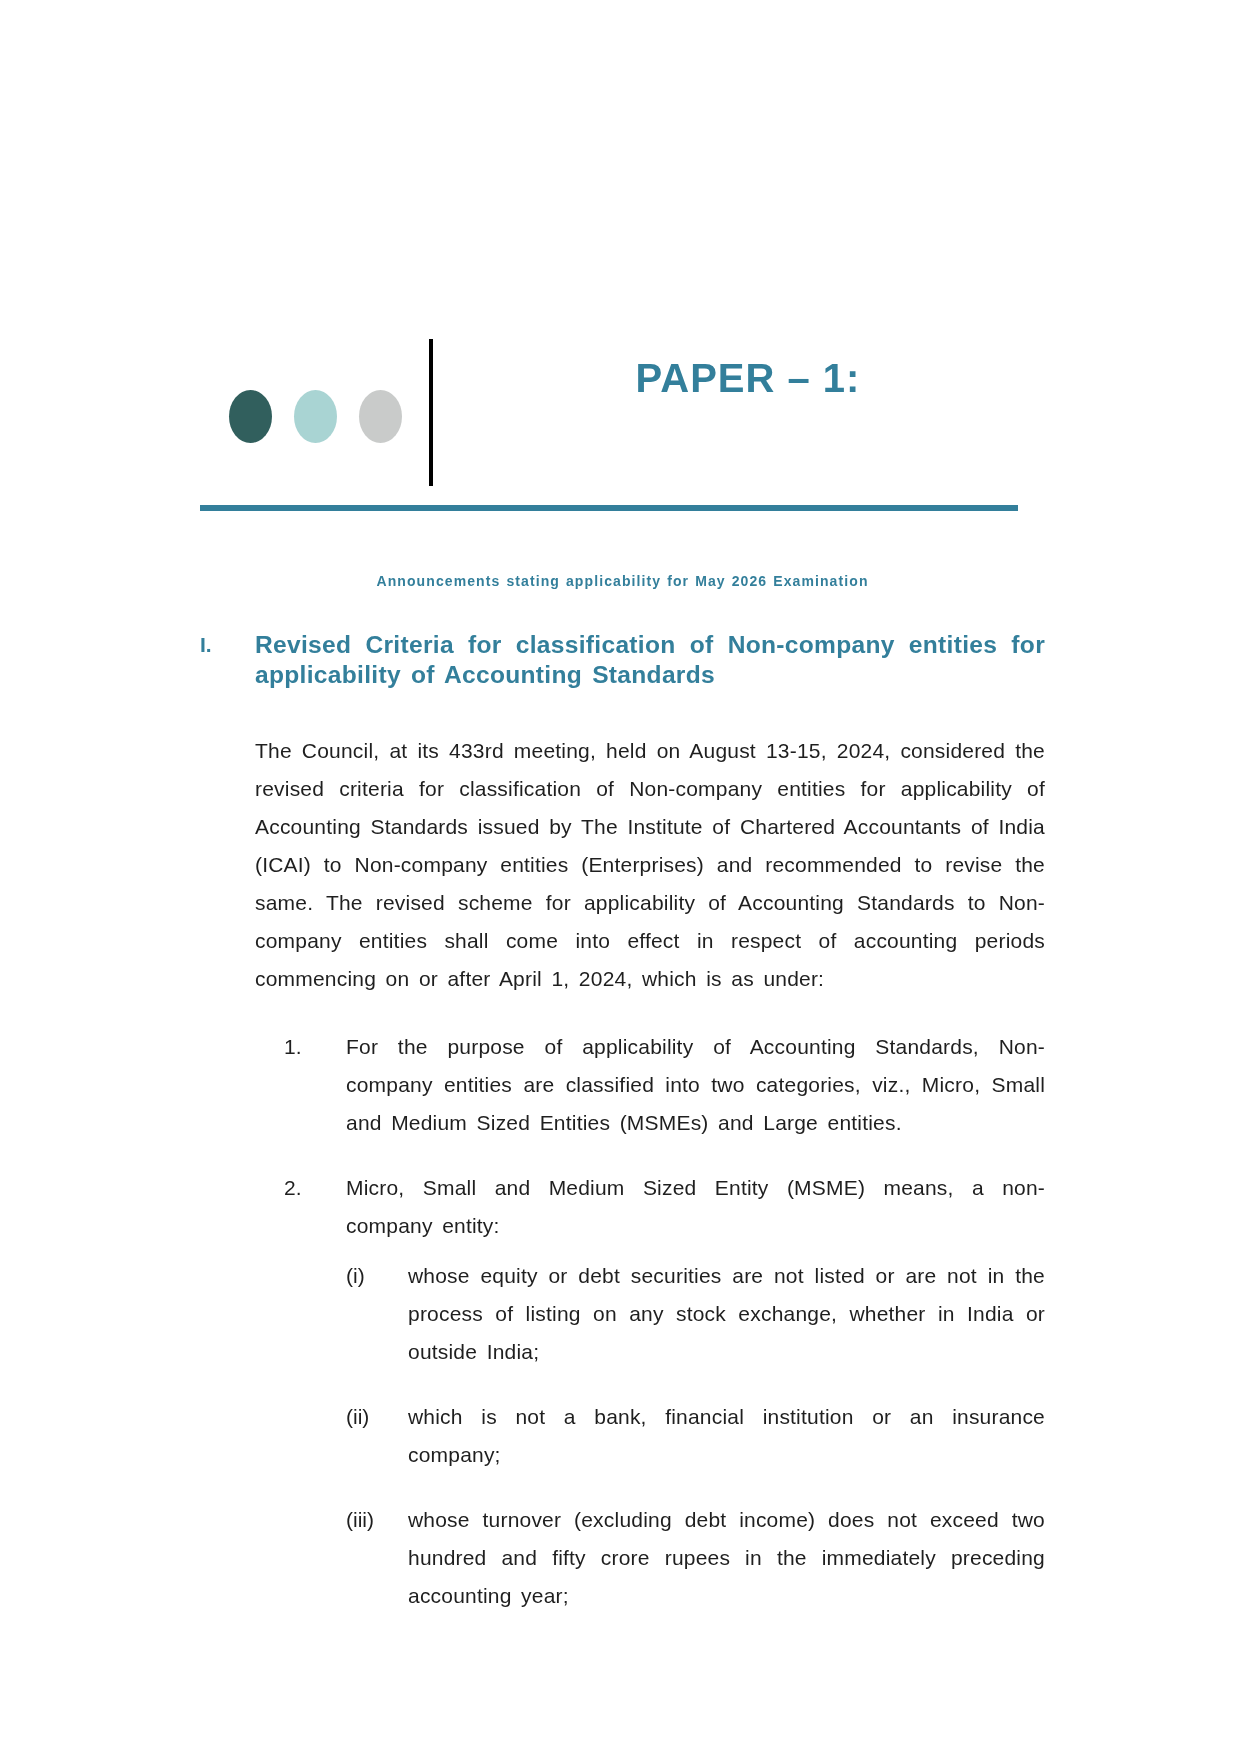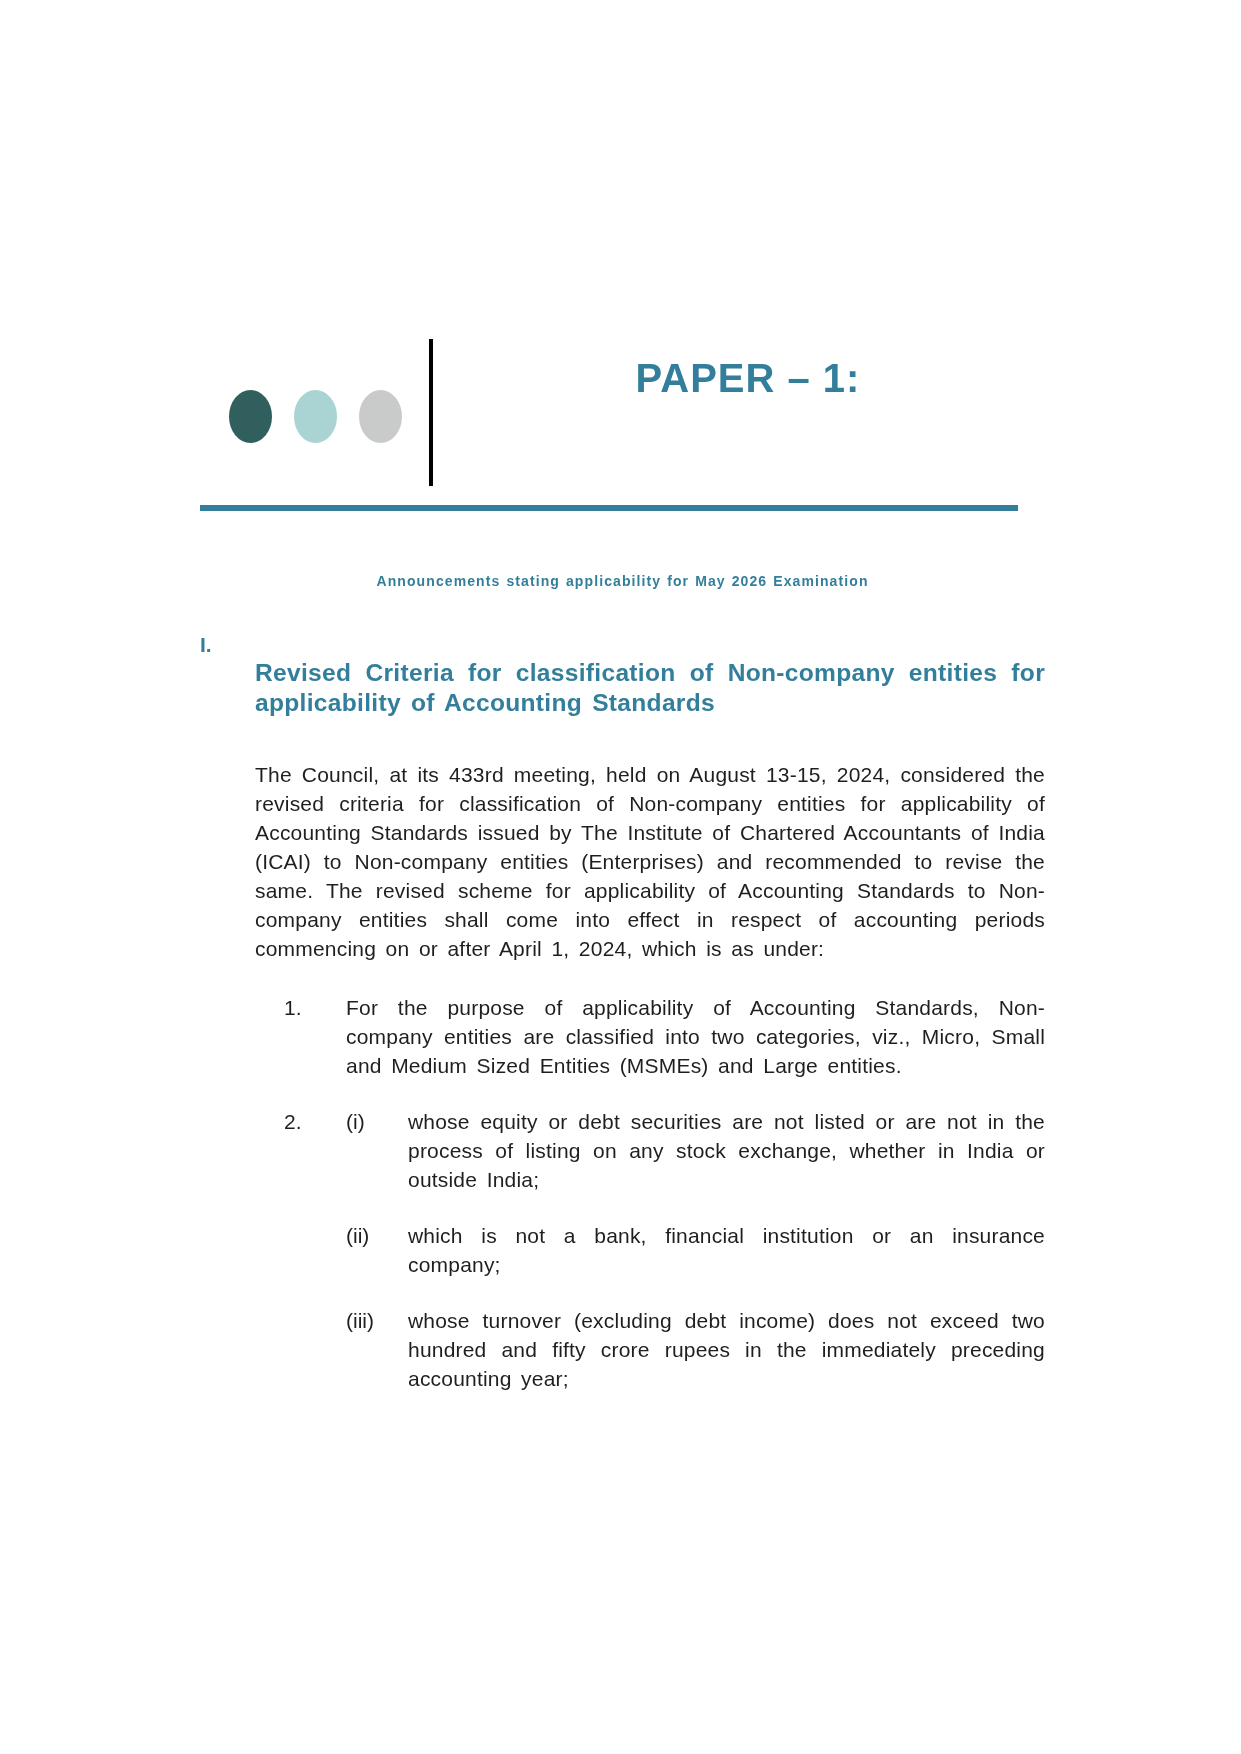--- a/index.html
+++ b/index.html
@@ -58,23 +58,23 @@
     font-weight:bold;font-size:14px;line-height:30px;
     letter-spacing:1.1px;word-spacing:1px;
     margin-bottom:34px;
   }
   .sec-head{
     display:flex;color:var(--accent);
     font-weight:bold;font-size:21px;line-height:30px;
     margin-bottom:42px;
   }
   .sec-num{flex:0 0 55px;}
-  .sec-title{flex:1;text-align:justify;letter-spacing:.3px;word-spacing:3px;margin-top:28px;}
+  .sec-title{flex:1;text-align:justify;letter-spacing:.3px;word-spacing:3px;}
 
-  .sec-body{margin-left:55px;font-size:21px;line-height:29px;}
+  .sec-body{margin-left:55px;font-size:21px;line-height:38px;}
   .jp{
     text-align:justify;text-justify:inter-word;
     letter-spacing:.2px;word-spacing:3.5px;
   }
   .intro{margin-bottom:30px;}
   .olist{margin-left:29px;}
   .li-row{display:flex;margin-bottom:15px;}
   .li-num{flex:0 0 62px;}
   .li-body{flex:1;}
   .li-body > .jp{margin-bottom:12px;}
@@ -115,20 +115,21 @@
           <div class="li-row">
             <span class="li-num">1.</span>
             <div class="li-body">
               <p class="jp">For the purpose of applicability of Accounting Standards, Non-company entities are classified into two categories, viz., Micro, Small and Medium Sized Entities (MSMEs) and Large entities.</p>
             </div>
           </div>
 
           <div class="li-row">
             <span class="li-num">2.</span>
             <div class="li-body">
+              <p class="jp">Micro, Small and Medium Sized Entity (MSME) means, a non-company entity:</p>
 
               <div class="sublist">
                 <div class="li-row">
                   <span class="li-num">(i)</span>
                   <div class="li-body">
                     <p class="jp">whose equity or debt securities are not listed or are not in the process of listing on any stock exchange, whether in India or outside India;</p>
                   </div>
                 </div>
                 <div class="li-row">
                   <span class="li-num">(ii)</span>

